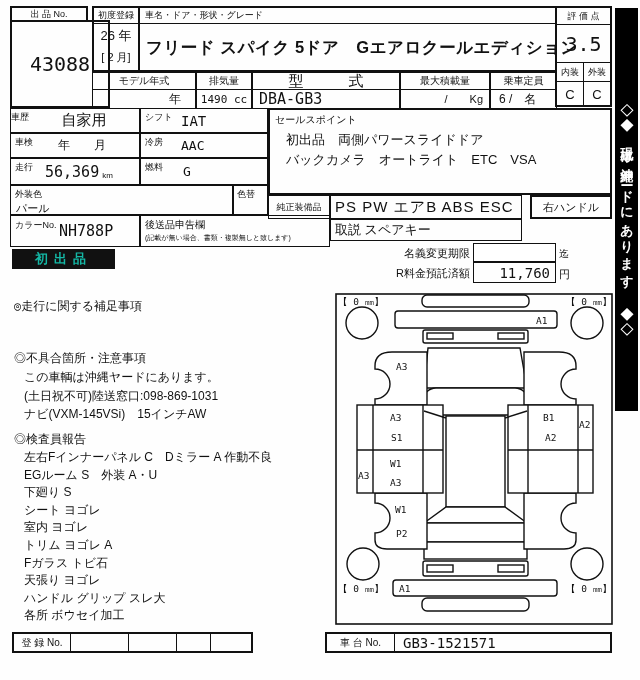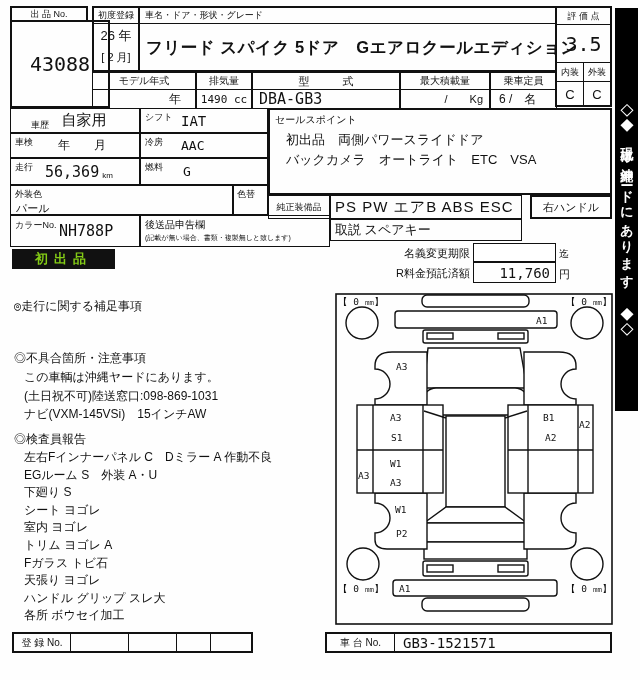--- a/index.html
+++ b/index.html
@@ -7,21 +7,21 @@
     position:relative;width:640px;height:680px;background:#fefefe;
     font-family:"Liberation Sans",sans-serif;color:#111;overflow:hidden;
   }
   .abs{position:absolute;box-sizing:border-box;}
   .b2{border:2px solid #111;}
   .b1{border:1.5px solid #111;}
   .cc{display:flex;align-items:center;justify-content:center;}
   .cl{display:flex;align-items:center;}
   .lbl{font-size:9px;}
   .mono{font-family:"DejaVu Sans Mono",monospace;}
-  .badge{background:#111;color:#84cc16;}
+  .badge{background:#111;color:#14b8a6;}
   .vtxt{
     writing-mode:vertical-rl;text-orientation:upright;
     color:#fff;font-weight:bold;font-size:13px;letter-spacing:2px;
     width:100%;height:100%;display:flex;align-items:center;justify-content:center;
   }
   svg text{font-family:"DejaVu Sans Mono",monospace;font-size:9.5px;fill:#111;}
   .note{font-size:12px;}
 </style>
 </head>
 <body>
@@ -50,32 +50,32 @@
       <div class="cc lbl" style="width:50%;">外装</div>
     </div>
     <div style="display:flex;height:24px;">
       <div class="cc" style="width:50%;border-right:1.5px solid #111;font-size:13px;">C</div>
       <div class="cc" style="width:50%;font-size:13px;">C</div>
     </div>
   </div>
 
   <div class="abs b1 cc" style="left:92px;top:72px;width:104px;height:18px;font-size:10px;">モデル年式</div>
   <div class="abs b1 cc" style="left:196px;top:72px;width:56px;height:18px;font-size:10px;">排気量</div>
-  <div class="abs b1 cc" style="left:252px;top:72px;width:148px;height:18px;font-size:11px;">型　　　式</div>
+  <div class="abs b1 cc" style="left:252px;top:72px;width:148px;height:18px;font-size:15px;">型　　　式</div>
   <div class="abs b1 cc" style="left:400px;top:72px;width:90px;height:18px;font-size:10px;">最大積載量</div>
   <div class="abs b1 cc" style="left:490px;top:72px;width:67px;height:18px;font-size:10px;">乗車定員</div>
 
   <div class="abs b1 cl" style="left:92px;top:89px;width:104px;height:20px;justify-content:flex-end;padding-right:14px;font-size:12px;">年</div>
   <div class="abs b1 cc mono" style="left:196px;top:89px;width:56px;height:20px;font-size:11px;">1490 cc</div>
   <div class="abs b1 cl mono" style="left:252px;top:89px;width:148px;height:20px;padding-left:6px;font-size:15px;">DBA-GB3</div>
   <div class="abs b1 cl" style="left:400px;top:89px;width:90px;height:20px;justify-content:flex-end;padding-right:6px;font-size:11px;">/　　Kg</div>
   <div class="abs b1 cl" style="left:490px;top:89px;width:67px;height:20px;padding-left:8px;font-size:12px;">6 /　名</div>
 
   <div class="abs b1" style="left:10px;top:108px;width:130px;height:25px;">
-    <span class="abs lbl" style="left:20px;top:2px;margin-top:8px;">車歴</span>
+    <span class="abs lbl" style="left:0;top:2px;">車歴</span>
     <div class="cc" style="height:100%;font-size:15px;padding-left:18px;">自家用</div>
   </div>
   <div class="abs b1" style="left:140px;top:108px;width:128px;height:25px;">
     <span class="abs lbl" style="left:4px;top:2px;">シフト</span>
     <div class="cl mono" style="height:100%;font-size:14px;padding-left:40px;">IAT</div>
   </div>
 
   <div class="abs b1" style="left:10px;top:133px;width:130px;height:25px;">
     <span class="abs lbl" style="left:4px;top:2px;">車検</span>
     <div class="cc" style="height:100%;font-size:12px;padding-left:14px;">年　　月</div>

